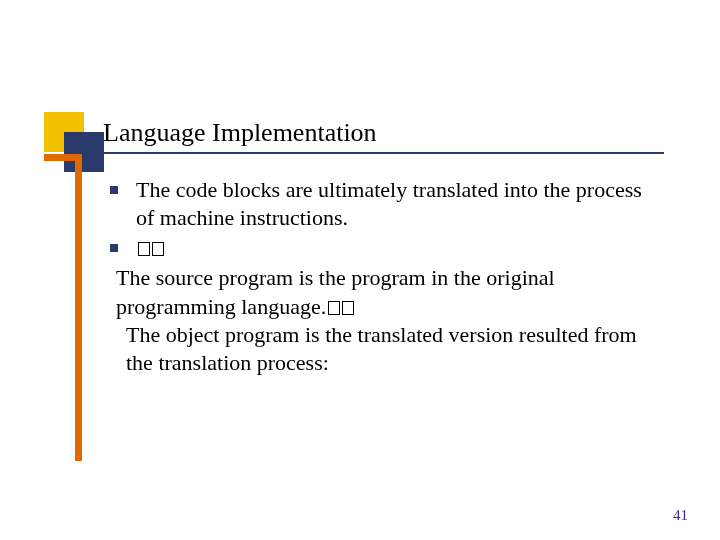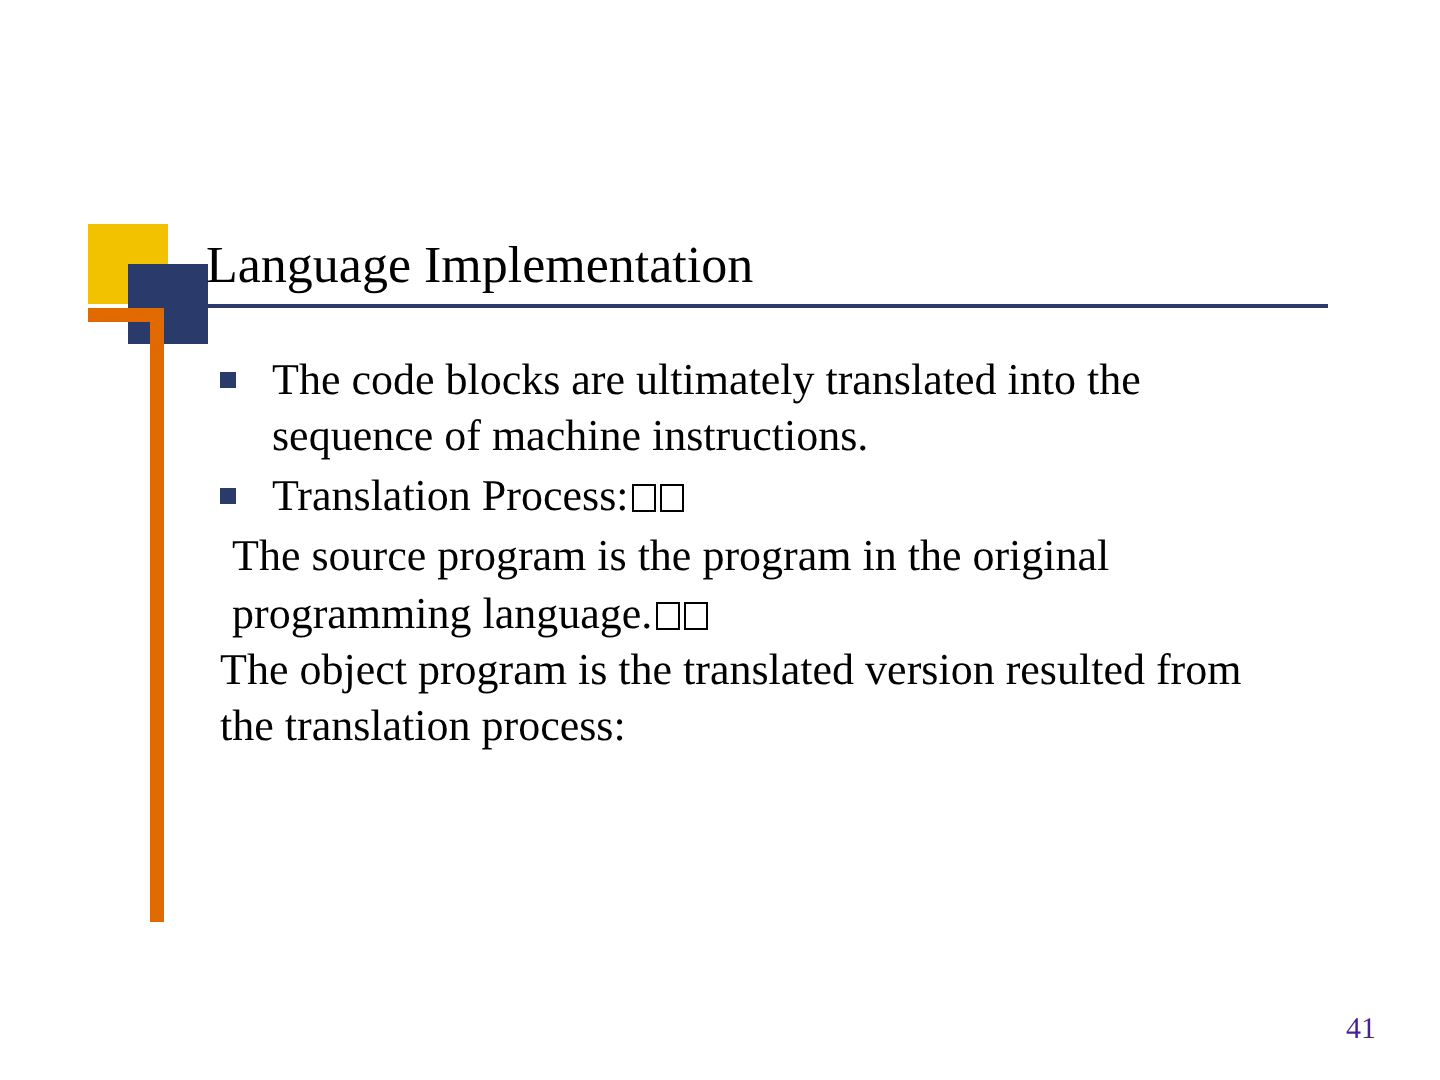--- a/index.html
+++ b/index.html
@@ -87,21 +87,21 @@
     margin-top: 10px;
     margin-right: 18px;
   }
   .bullet-text {
     flex: 1 1 auto;
   }
   .indent1 {
     margin-left: 6px;
   }
   .indent0 {
-    margin-left: 0px;
+    margin-left: 16px;
   }
   .pagenum {
     position: absolute;
     right: 24px;
     bottom: 16px;
     font-size: 15px;
     color: #4c1d95;
   }
   .tofu {
     display: inline-block;
@@ -123,26 +123,26 @@
   <div class="bar-navy"></div>
   <div class="bar-orange-h"></div>
   <div class="bar-orange-v"></div>
 
   <div class="title">Language Implementation</div>
 
   <div class="body">
 
     <div class="bullet-row">
       <div class="bullet"></div>
-      <div class="bullet-text">The code blocks are ultimately translated into the sequence of machine instructions.</div>
+      <div class="bullet-text">The code blocks are ultimately translated into the process of machine instructions.</div>
     </div>
 
     <div class="bullet-row">
       <div class="bullet"></div>
-      <div class="bullet-text"><span>Translation Process:</span><span class="tofu"></span><span class="tofu"></span></div>
+      <div class="bullet-text"><span class="tofu"></span><span class="tofu"></span></div>
     </div>
 
     <div class="indent1"><span>The source program is the program in the original programming language.</span><span class="tofu"></span><span class="tofu"></span></div>
 
     <div class="indent0"><span>The object program is the translated version resulted from the translation process:</span></div>
 
   </div>
 
   <div class="pagenum">41</div>
 </div>

